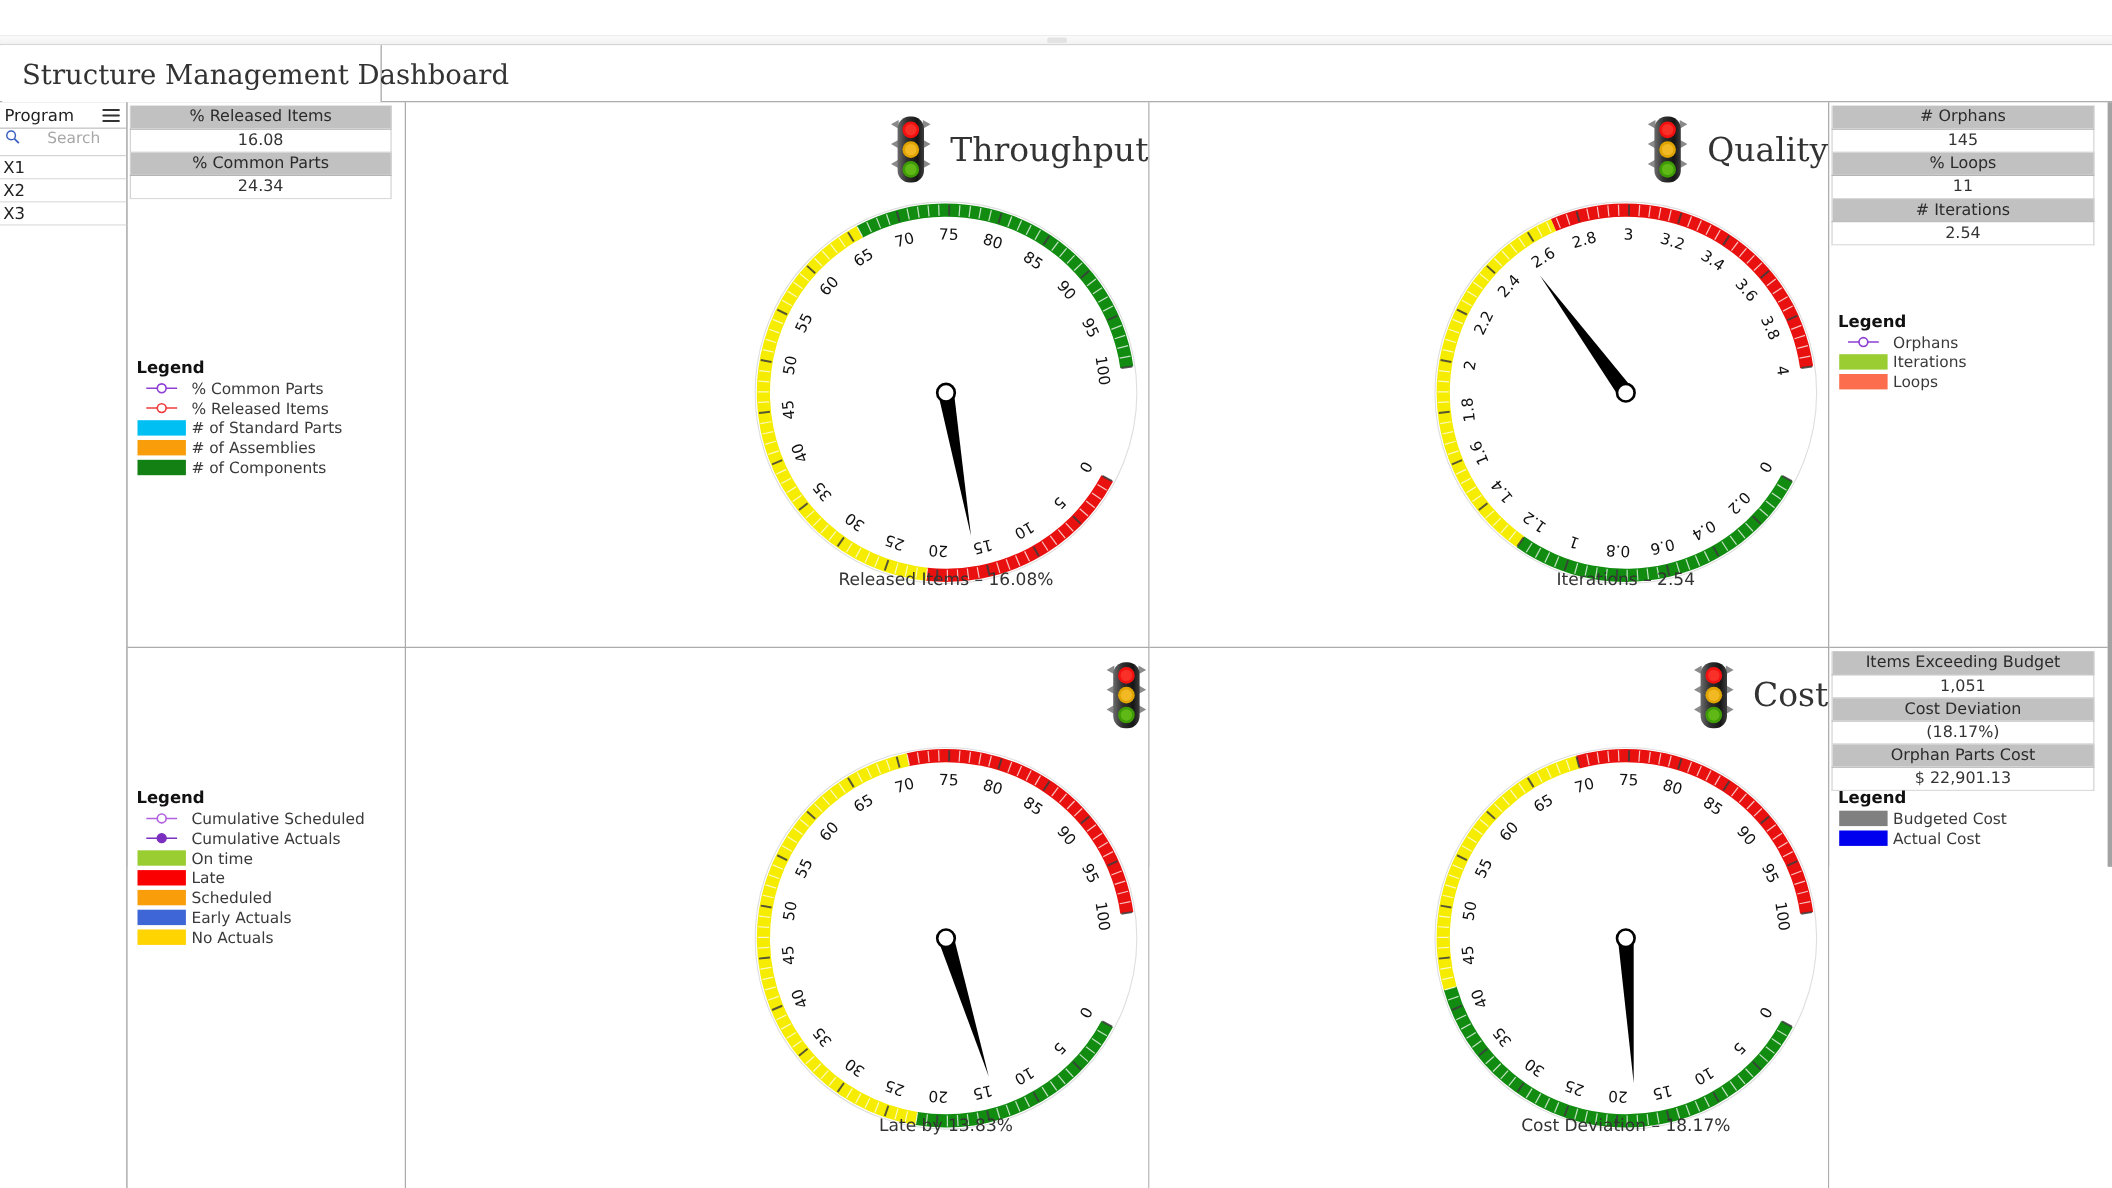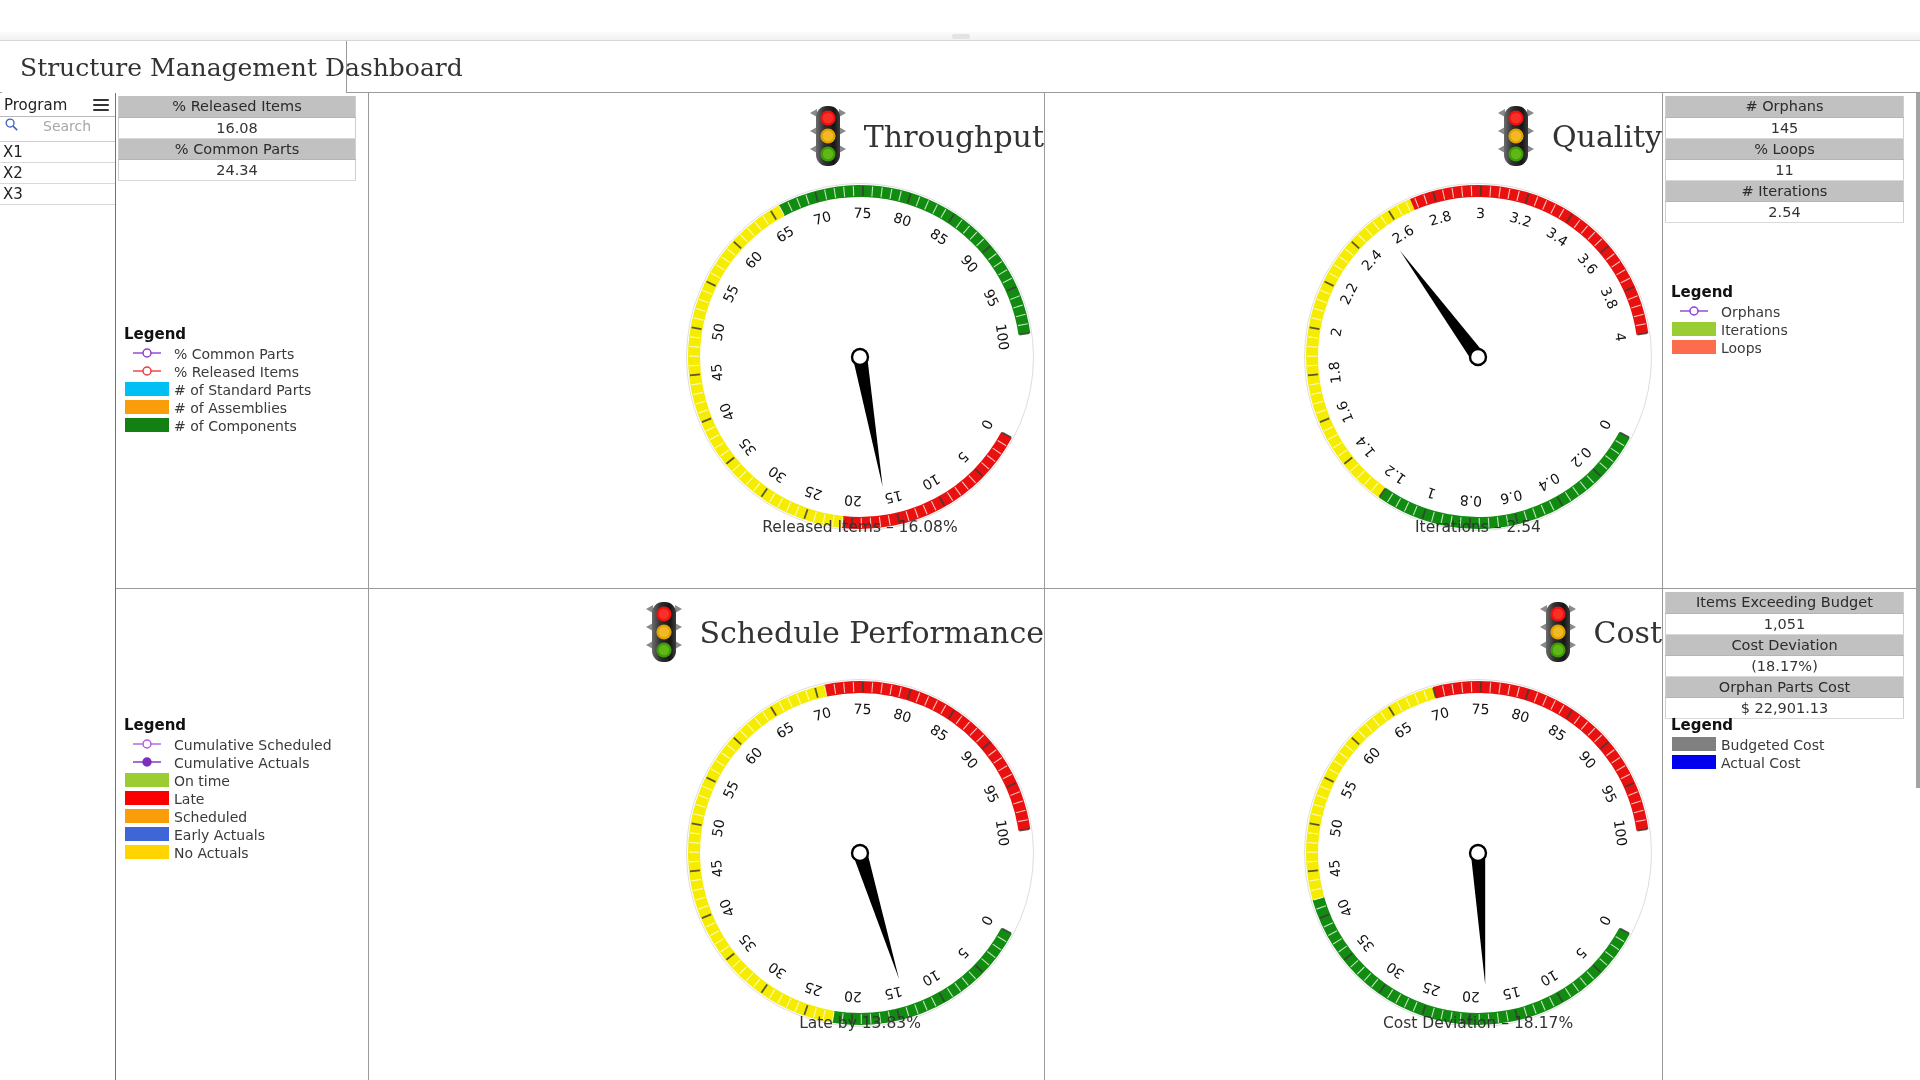--- a/index.html
+++ b/index.html
@@ -691,21 +691,20 @@
   <path d="M38 26 L31 22 L31 30 Z" fill="#8a8a8a"></path>
   <path d="M38 44 L31 40 L31 48 Z" fill="#8a8a8a"></path>
   <rect x="8" y="1" width="24" height="60" rx="11" fill="url(#tlbody)"></rect>
   <circle cx="20" cy="13" r="7.6" fill="#f21010"></circle>
   <circle cx="20" cy="13" r="5.2" fill="#ff4b3a" opacity="0.55"></circle>
   <circle cx="20" cy="31" r="7.6" fill="#e0a400"></circle>
   <circle cx="20" cy="31" r="5.2" fill="#ffc83d" opacity="0.6"></circle>
   <circle cx="20" cy="49" r="7.6" fill="#3f9c06"></circle>
   <circle cx="20" cy="49" r="5.2" fill="#76cc22" opacity="0.6"></circle>
 </svg></span>
-        <span class="gauge-title">Schedule Performance</span>
       </div>
       <div class="gauge-wrap">
         <div id="gauge-schedule"><svg width="368" height="368" viewBox="0 0 368 368">
               <circle cx="184" cy="184" r="173.5" fill="none" stroke="#dedede" stroke-width="1"></circle>
               <path d="M335.8669859717354 264.7491087991732 A172 172 0 0 1 156.26339461477647 353.748875465213 L158.19850661839672 341.9059306653144 A160 160 0 0 0 325.2716148574283 259.11545004574253 Z" fill="#118c11"></path>
               <path d="M156.26339461477647 353.748875465213 A172 172 0 0 1 148.3566525303753 15.733687919537488 L150.8433977026747 27.473198064686045 A160 160 0 0 0 158.19850661839672 341.9059306653144 Z" fill="#f5ec00"></path>
               <path d="M148.3566525303753 15.733687919537488 A172 172 0 0 1 354.32610782355005 160.06222663486867 L342.44289099865125 161.73230384638947 A160 160 0 0 0 150.8433977026747 27.473198064686045 Z" fill="#e8110f"></path>
               <line x1="334.9840383788765" y1="264.2796372363873" x2="326.15456245028724" y2="259.5849216085284" stroke="#3c3c3c" stroke-width="1.8" opacity="0.85"></line>
               <line x1="330.2054105138341" y1="272.6847108383471" x2="321.6553865071771" y2="267.49847043844375" stroke="#ffffff" stroke-width="1.1" opacity="0.75"></line>
               <line x1="324.9593786037855" y1="280.8062683075567" x2="316.71614008894426" y2="275.14508302641303" stroke="#ffffff" stroke-width="1.1" opacity="0.75"></line>

